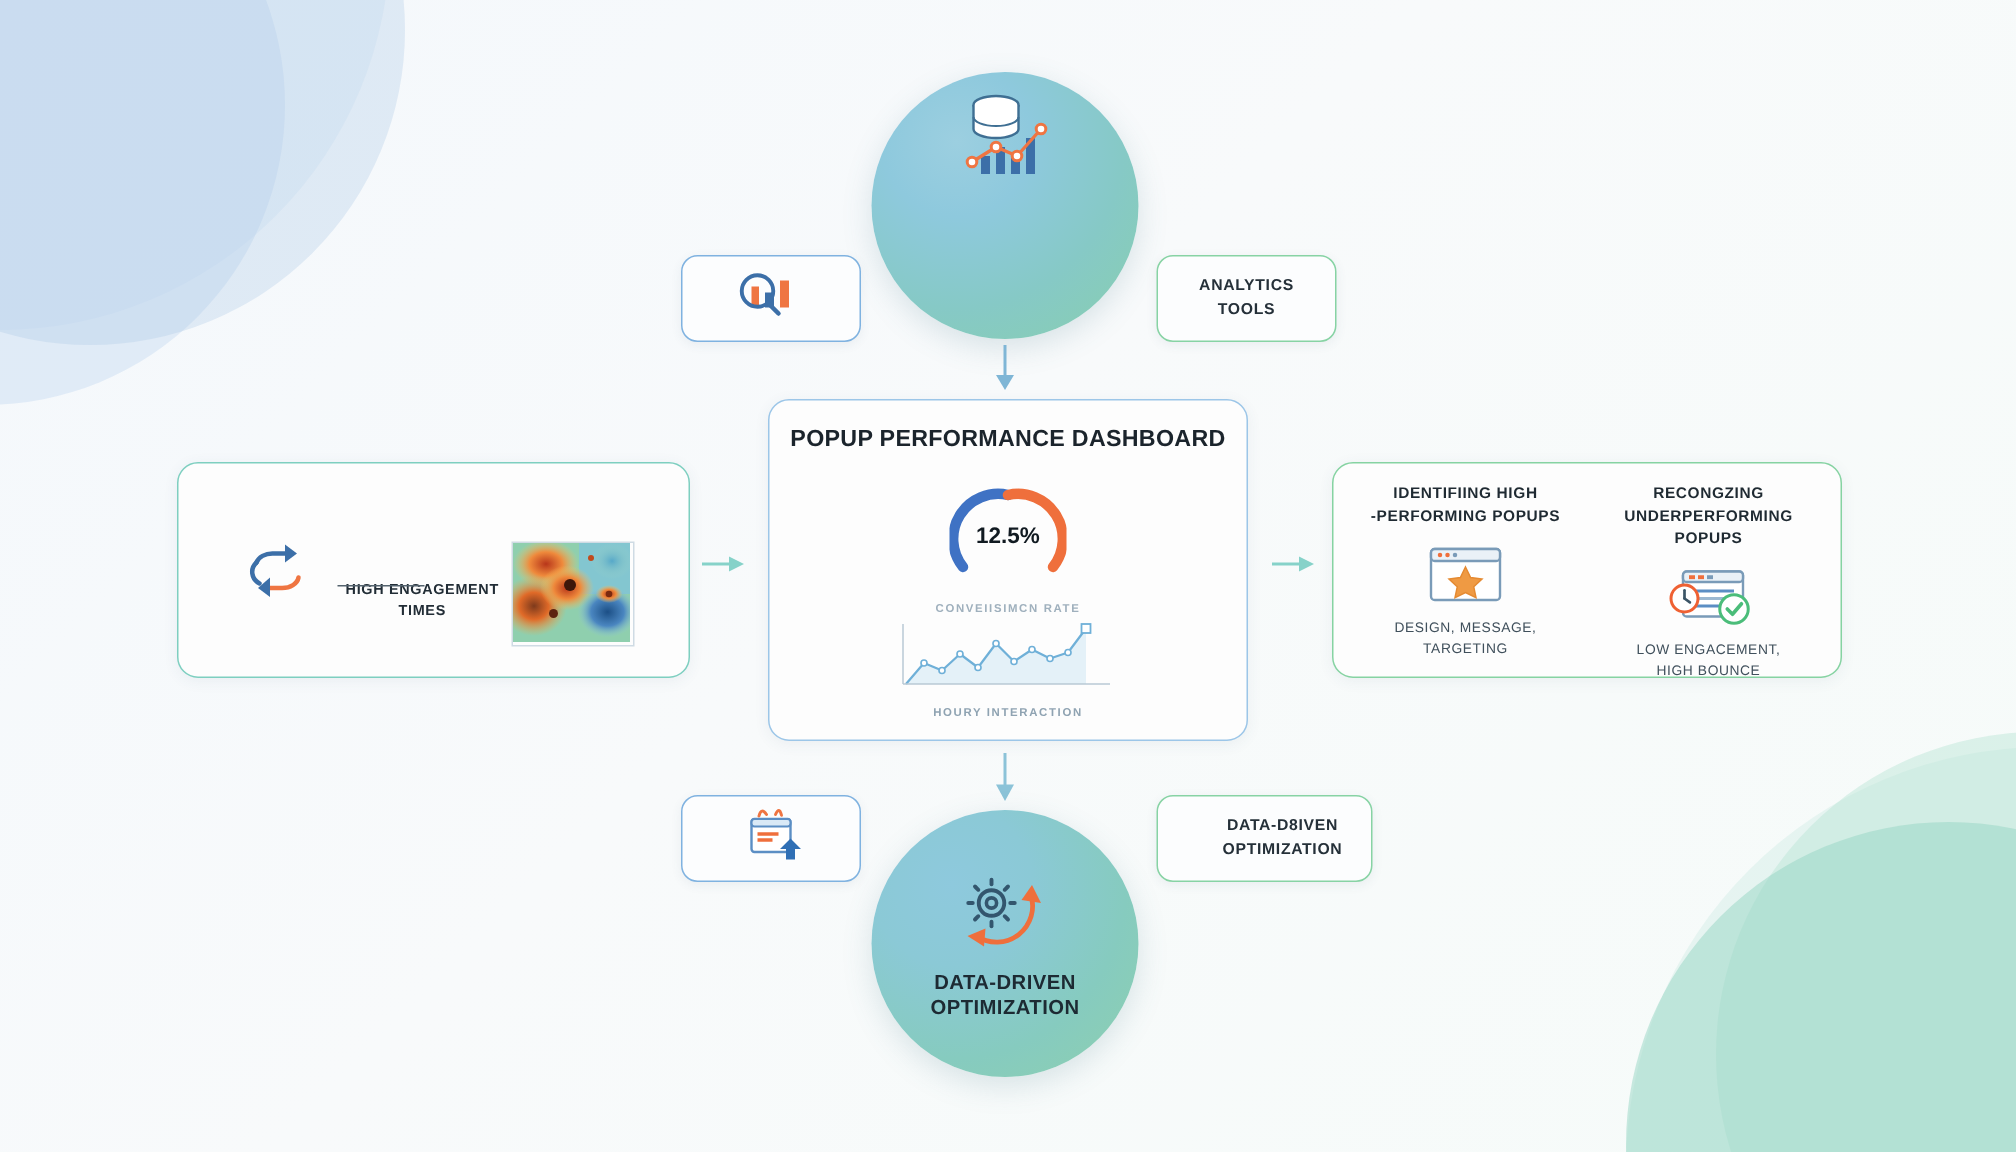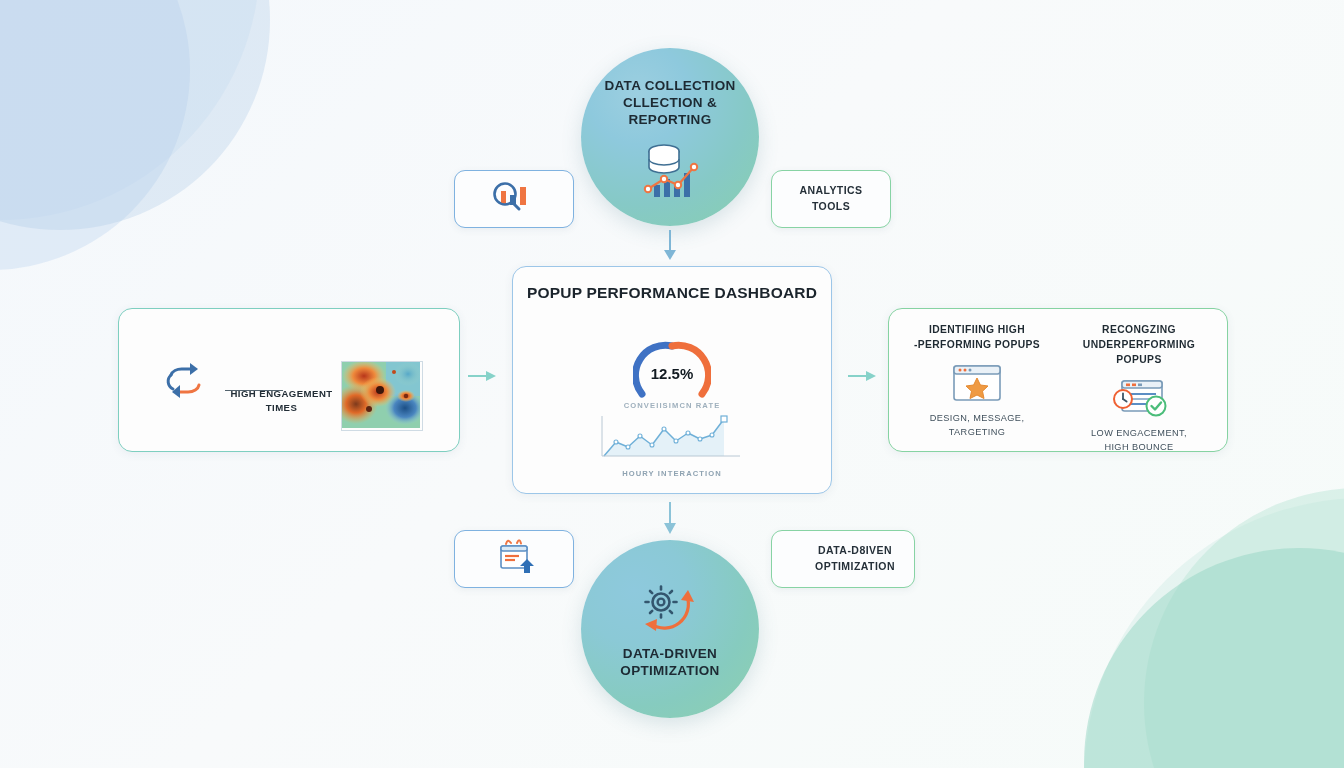--- a/index.html
+++ b/index.html
@@ -51,21 +51,21 @@
 
   
   .panel-outline-teal{border:1.6px solid #7ecfc0;}
   .panel-outline-green{border:1.6px solid #86d3a2;}
   .panel-outline-blue{border:1.6px solid #9cc6e8;}
 
   
   #dashboard{left:512px;top:266px;width:318px;height:226px;}
   .dash-title{position:absolute;left:0;right:0;top:17px;text-align:center;
      font-size:15.5px;font-weight:bold;color:#1b242c;letter-spacing:.2px;}
-  .gauges{position:absolute;left:0;right:0;top:68px;height:68px;
+  .gauges{position:absolute;left:0;right:0;top:52px;height:68px;
      display:flex;justify-content:space-around;align-items:center;flex-direction:column;}
   .gauge{position:relative;width:78px;height:66px;display:flex;align-items:center;justify-content:center;}
   .gauge svg{position:absolute;left:0;top:0;}
   .gauge-val{position:relative;font-size:15px;font-weight:bold;color:#111a21;margin-top:8px;}
 
   .linechart{position:absolute;left:50%;transform:translateX(-50%);top:134px;width:168px;}
   .lc-title{font-size:7.6px;font-weight:bold;color:#9fb0bd;letter-spacing:1.1px;text-align:center;
      filter:blur(.35px);}
   .lc-foot{font-size:7.6px;font-weight:bold;color:#8fa3b2;letter-spacing:1.1px;text-align:center;
      margin-top:3px;filter:blur(.3px);}
@@ -101,24 +101,20 @@
 <div class="stage">
 
   <div class="blob blob-tl-3"></div>
   <div class="blob blob-tl-2"></div>
   <div class="blob blob-tl-1"></div>
   <div class="blob blob-br-3"></div>
   <div class="blob blob-br-2"></div>
   <div class="blob blob-br-1"></div>
 
   <div class="circle circle-top">
-    <div class="circle-title">
-      <div>DATA COLLECTION</div>
-      <div>CLLECTION &amp; REPORTING</div>
-    </div>
     <div class="c-icon">
       <svg width="72" height="64" viewBox="0 0 72 64">
 
         <ellipse cx="30" cy="12" rx="15" ry="6" fill="#ffffff" stroke="#3f6f93" stroke-width="1.6"></ellipse>
         <path d="M15 12 V28 a15 6 0 0 0 30 0 V12" fill="#ffffff" stroke="#3f6f93" stroke-width="1.6"></path>
         <path d="M15 20 a15 6 0 0 0 30 0" fill="none" stroke="#3f6f93" stroke-width="1.4"></path>
 
         <rect x="20" y="46" width="6" height="12" fill="#3c6fa8"></rect>
         <rect x="30" y="40" width="6" height="18" fill="#3c6fa8"></rect>
         <rect x="40" y="44" width="6" height="14" fill="#3c6fa8"></rect>

